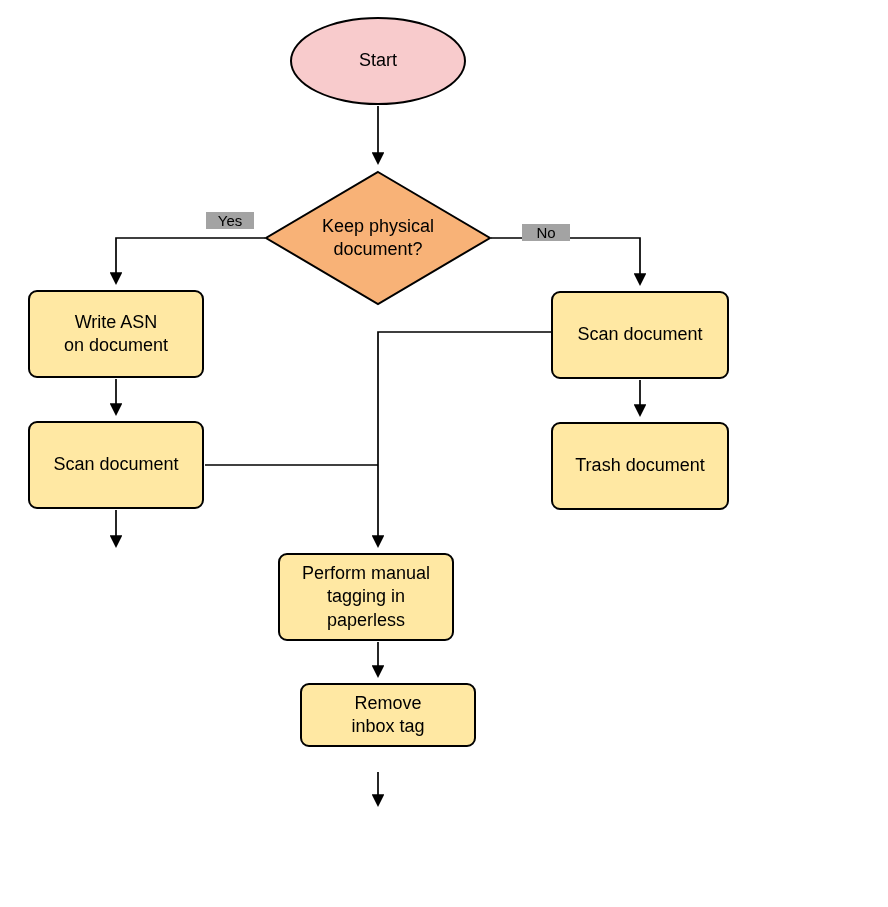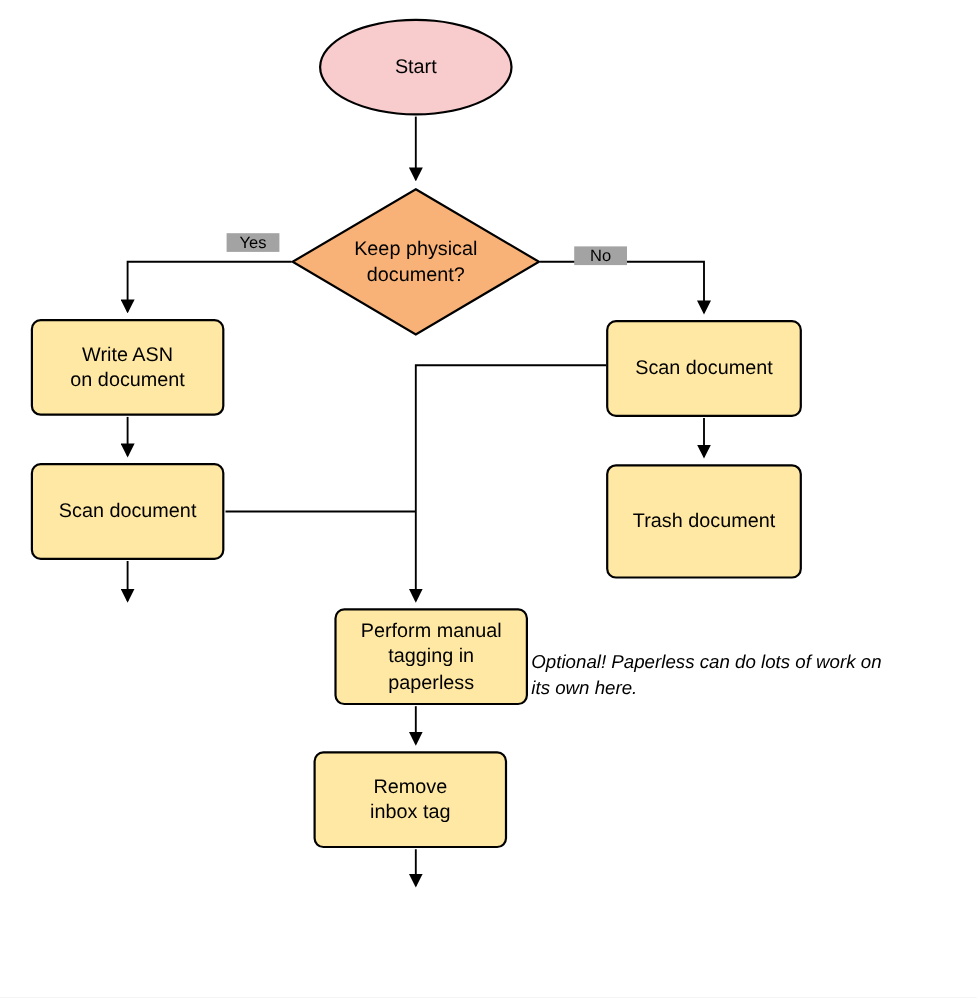--- a/index.html
+++ b/index.html
@@ -121,36 +121,34 @@
 
   <div class="node rect" style="left:28px; top:421px; width:176px; height:88px;">
     <span class="label">Scan document</span>
   </div>
 
 
   <div class="node rect" style="left:551px; top:291px; width:178px; height:88px;">
     <span class="label">Scan document</span>
   </div>
 
-  <div class="node rect" style="left:551px; top:422px; width:178px; height:104px;">
+  <div class="node rect" style="left:551px; top:422px; width:178px; height:88px;">
     <span class="label">Trash document</span>
   </div>
 
-  <div class="node rect" style="left:304px; top:553px; width:176px; height:88px;">
+  <div class="node rect" style="left:278px; top:553px; width:176px; height:88px;">
     <span class="label">Perform manual
 tagging in
 paperless</span>
   </div>
 
-  <div class="node rect" style="left:285px; top:683px; width:176px; height:88px;">
+  <div class="node rect" style="left:300px; top:683px; width:176px; height:64px;">
     <span class="label">Remove
 inbox tag</span>
   </div>
 
 
   <div class="edge-label" style="left:206px; top:212px; width:44px;">Yes</div>
 
   <div class="edge-label" style="left:522px; top:212px; width:44px;margin-top:12px;">No</div>
 
-  <div class="annotation" style="left:483px; top:590px; width:400px;">Optional! Paperless can do lots of work on
-its own here.</div>
 
 </div>
 
 </body></html>

